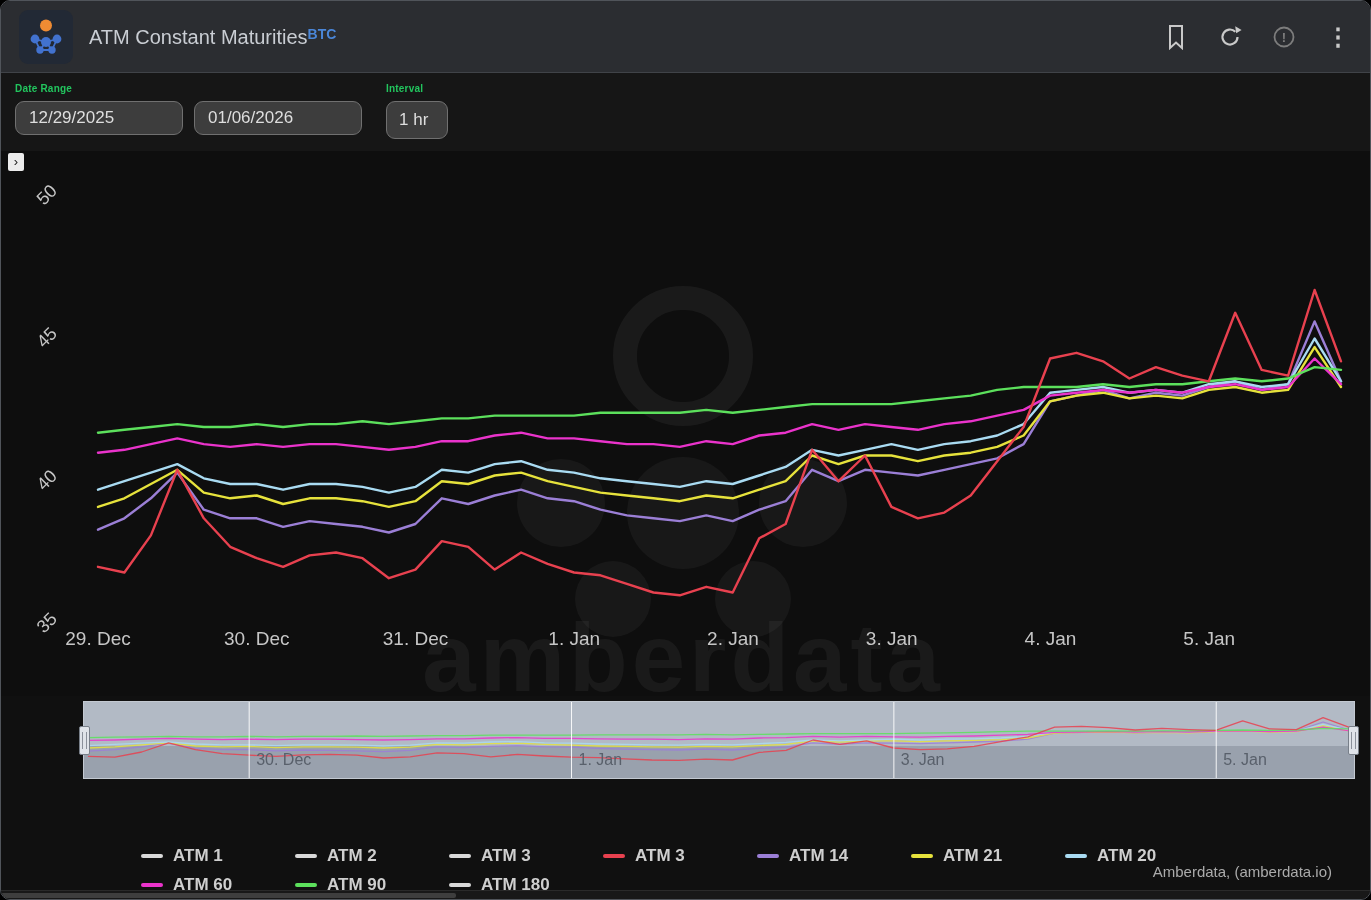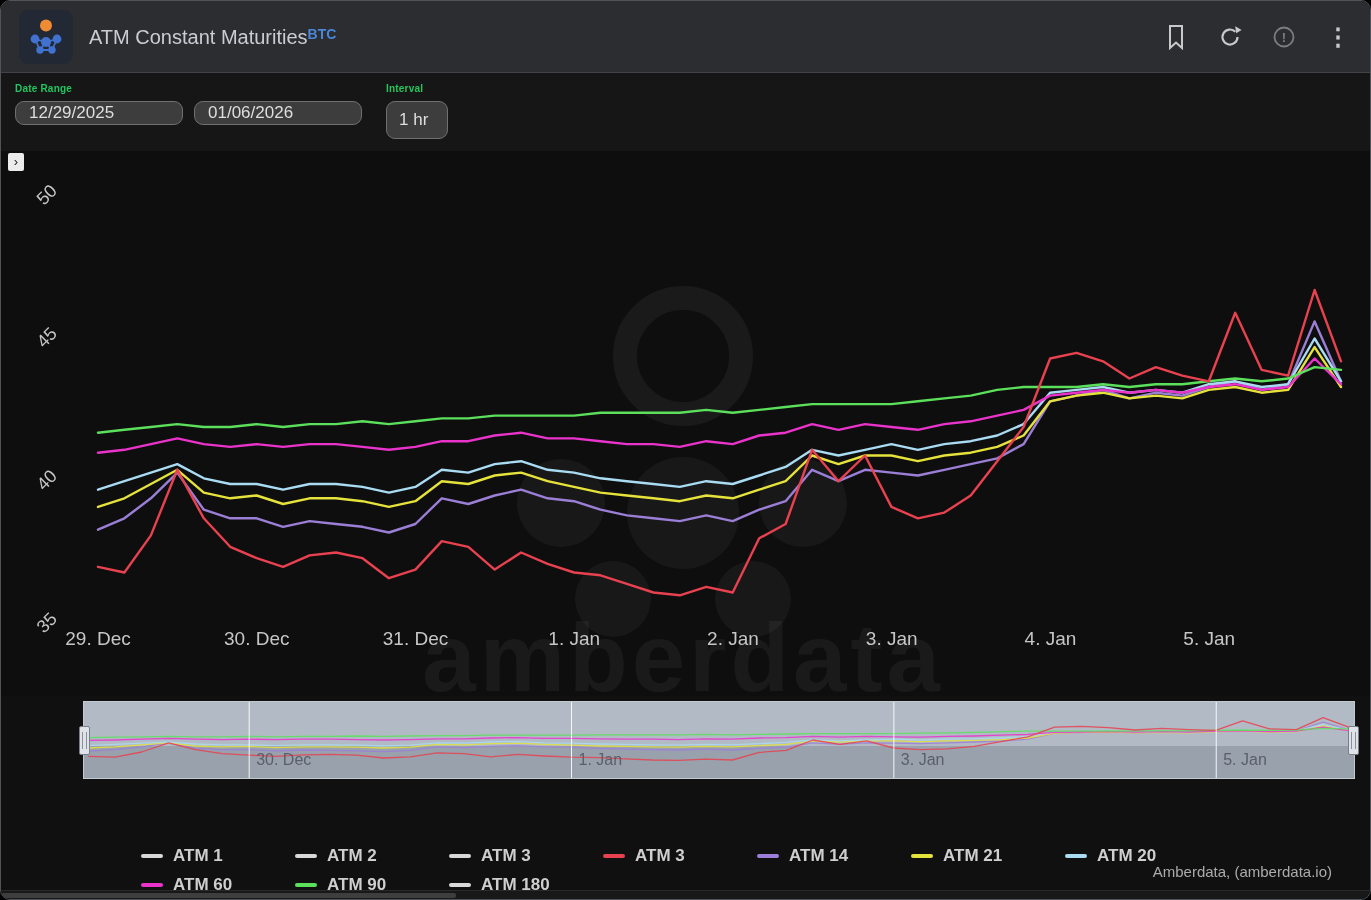--- a/index.html
+++ b/index.html
@@ -17,21 +17,21 @@
   .hdr-actions{margin-left:auto;display:flex;align-items:center;gap:26px;}
   .icon-btn{background:none;border:none;cursor:pointer;padding:0;display:flex;align-items:center;justify-content:center;width:28px;height:28px;}
   .kebab{color:#c9c9c9;font-size:24px;font-weight:bold;line-height:1;}
 
   
   .controls{position:absolute;top:72px;left:0;right:0;height:78px;background:#161616;display:flex;gap:24px;
             padding:10px 14px;box-sizing:border-box;}
   .ctl-group{display:flex;flex-direction:column;}
   .ctl-label{font-size:10px;font-weight:bold;color:#22c55e;margin-bottom:7px;letter-spacing:.2px;}
   .inputs-row{display:flex;gap:11px;}
-  .text-input{width:168px;height:24px;background:#3d3d3d;border:1px solid #707070;border-radius:9px;
+  .text-input{width:168px;height:34px;background:#3d3d3d;border:1px solid #707070;border-radius:9px;
               color:#dedede;font-size:17px;padding:0 13px;font-family:inherit;box-sizing:border-box;}
   .interval-box{width:62px;height:38px;background:#3d3d3d;border:1px solid #707070;border-radius:9px;
               color:#dedede;font-size:17px;display:flex;align-items:center;padding:0 12px;box-sizing:border-box;cursor:pointer;}
   .panel-toggle{position:absolute;left:7px;top:152px;width:16px;height:18px;background:#ececec;color:#1a1a1a;
               text-align:center;font-size:13px;line-height:17px;border-radius:2px;cursor:pointer;z-index:4;}
 
   
   #main-plot{position:absolute;top:150px;left:0;background:#0e0e0e;}
   .ytick{fill:#c6c6c6;font-size:18px;}
   .xtick{fill:#c6c6c6;font-size:19px;}

